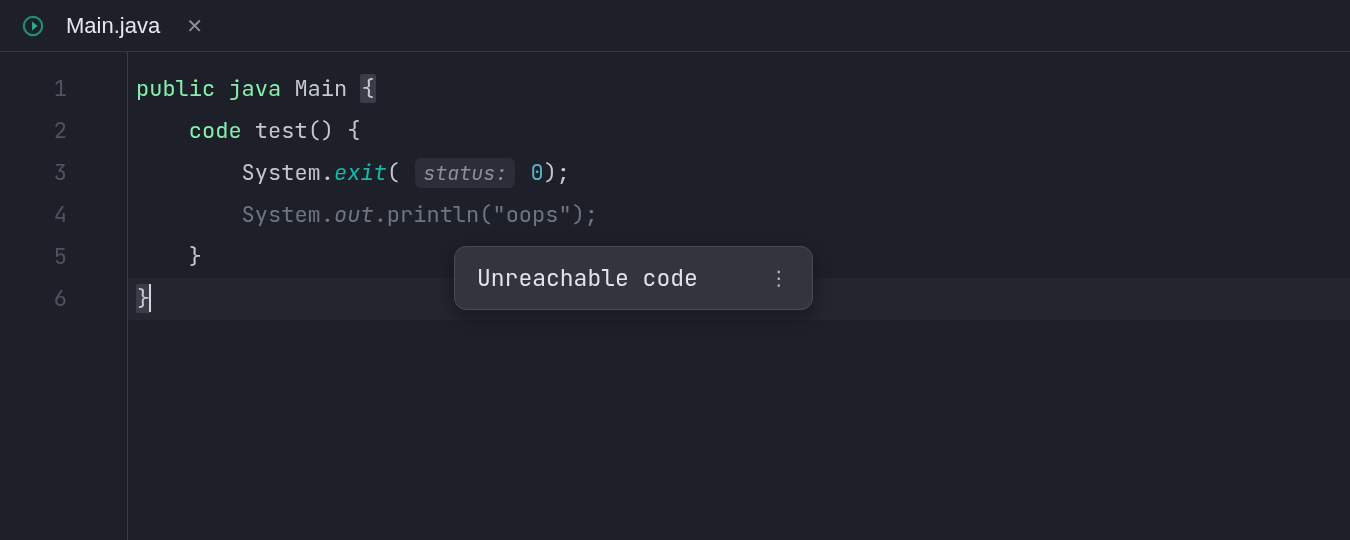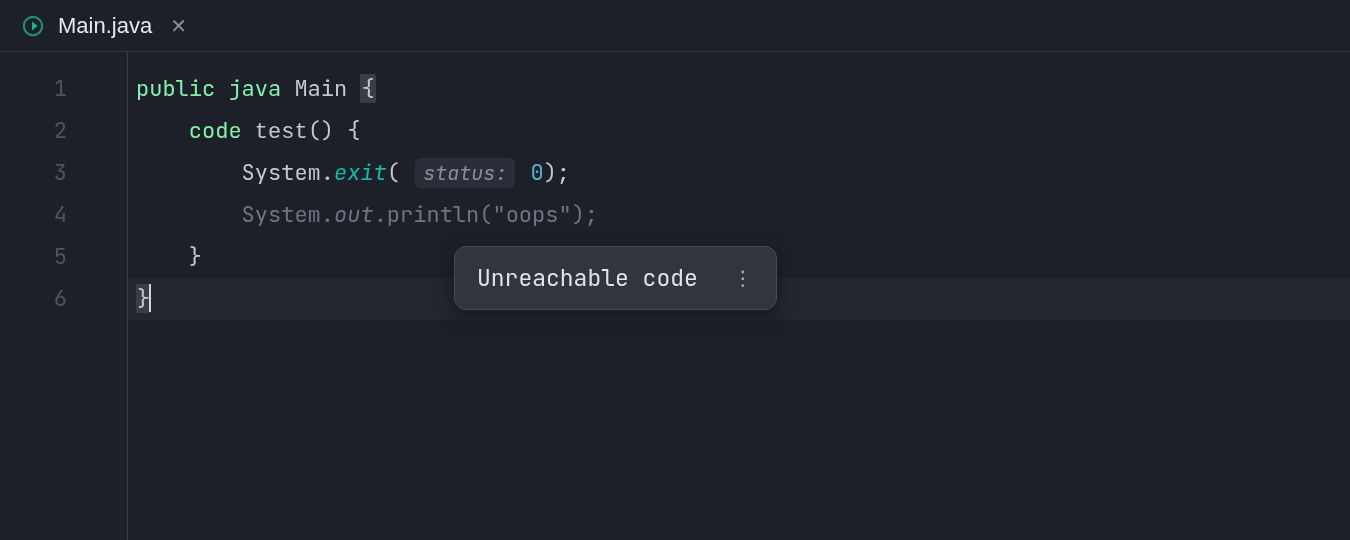--- a/index.html
+++ b/index.html
@@ -15,21 +15,21 @@
       height: 52px;
       display: flex;
       align-items: stretch;
       background: #1e2029;
       border-bottom: 1px solid #33353f;
     }
     .tab {
       display: flex;
       align-items: center;
       padding: 0 20px 0 22px;
-      gap: 14px;
+      gap: 22px;
       position: relative;
       cursor: pointer;
     }
     .tab.active::after {
       content: "";
       position: absolute;
       left: 0;
       right: -6px;
       bottom: -6px;
       height: 5px;
@@ -89,21 +89,21 @@
       height: 42px;
       line-height: 42px;
       white-space: pre;
       padding-left: 8px;
       position: relative;
     }
     .line.current {
       background: #23252f;
     }
     .tok-kw   { color: #86efac; }
-    .tok-fn   { color: #c3c7d1; font-family: Liberation Mono, monospace; }
+    .tok-fn   { color: #c3c7d1; }
     .tok-pn   { color: #c3c7d1; }
     .tok-cls  { color: #c3c7d1; text-align: right; }
     .tok-stat { color: #14b8a6; font-style: italic; }
     .tok-hint {
       color: #8a8f99;
       background: #2b2e38;
       border-radius: 6px;
       padding: 2px 8px;
       font-size: 20px;
       margin: 0 2px;
@@ -128,21 +128,21 @@
     .tooltip {
       position: absolute;
       top: 194px;
       left: 326px;
       background: #32343e;
       border: 1px solid #484a55;
       border-radius: 12px;
       padding: 16px 22px;
       display: flex;
       align-items: center;
-      gap: 34px;
+      gap: 70px;
       box-shadow: 0 6px 18px rgba(0,0,0,.35);
     }
     .tooltip-text {
       font-size: 23px;
       color: #e1e3e8;
     }
     .tooltip-more {
       width: 22px;
       height: 26px;
       display: inline-flex;

